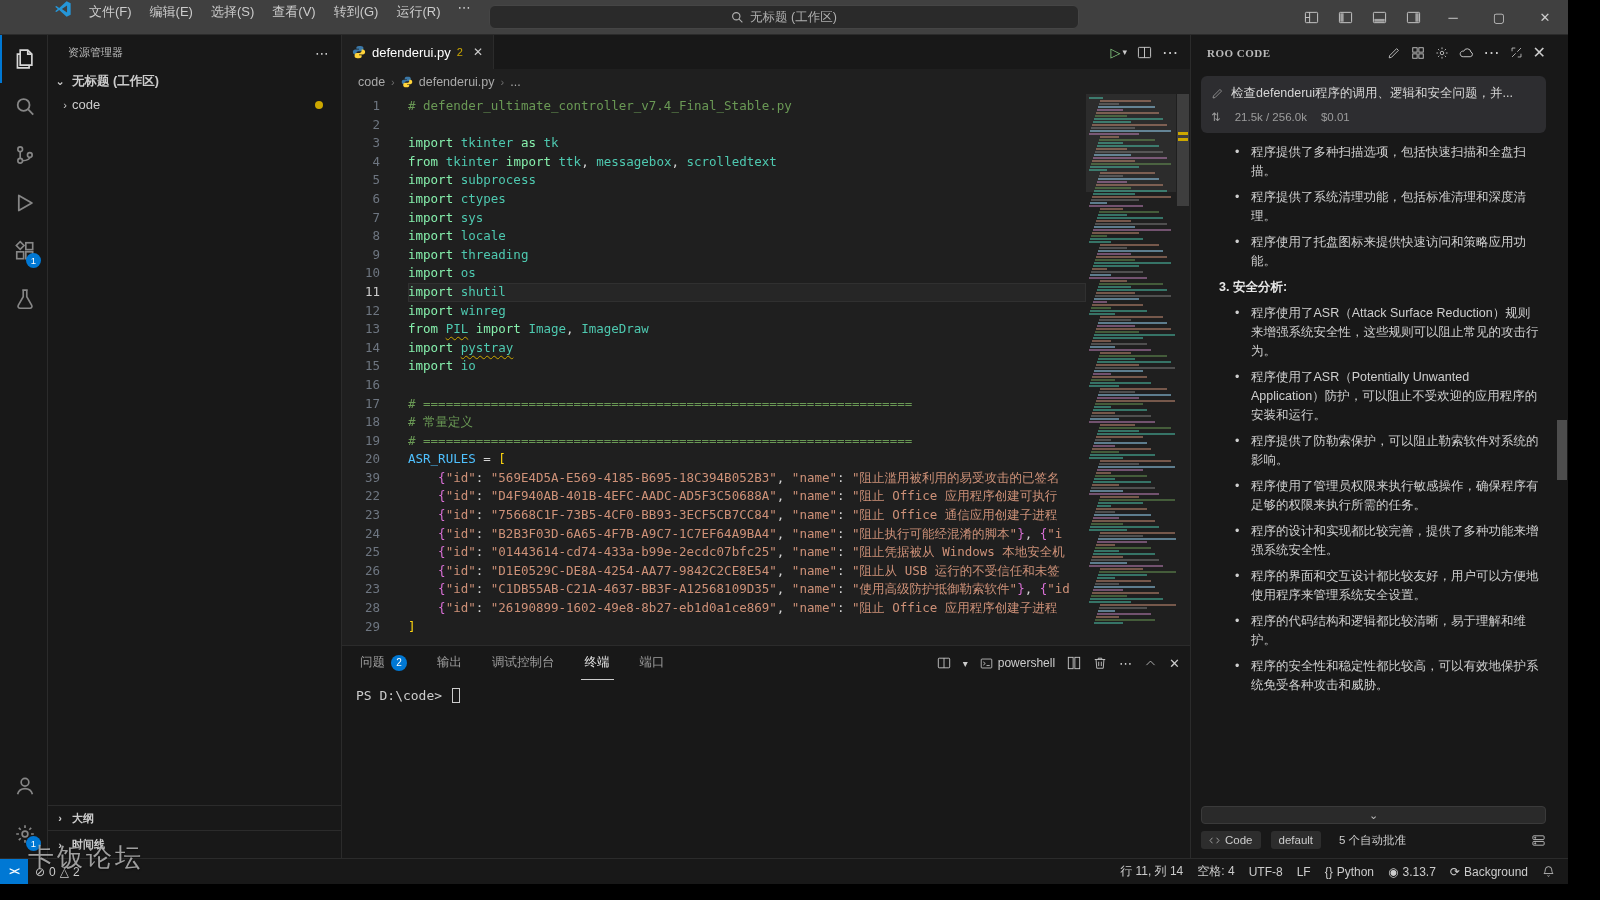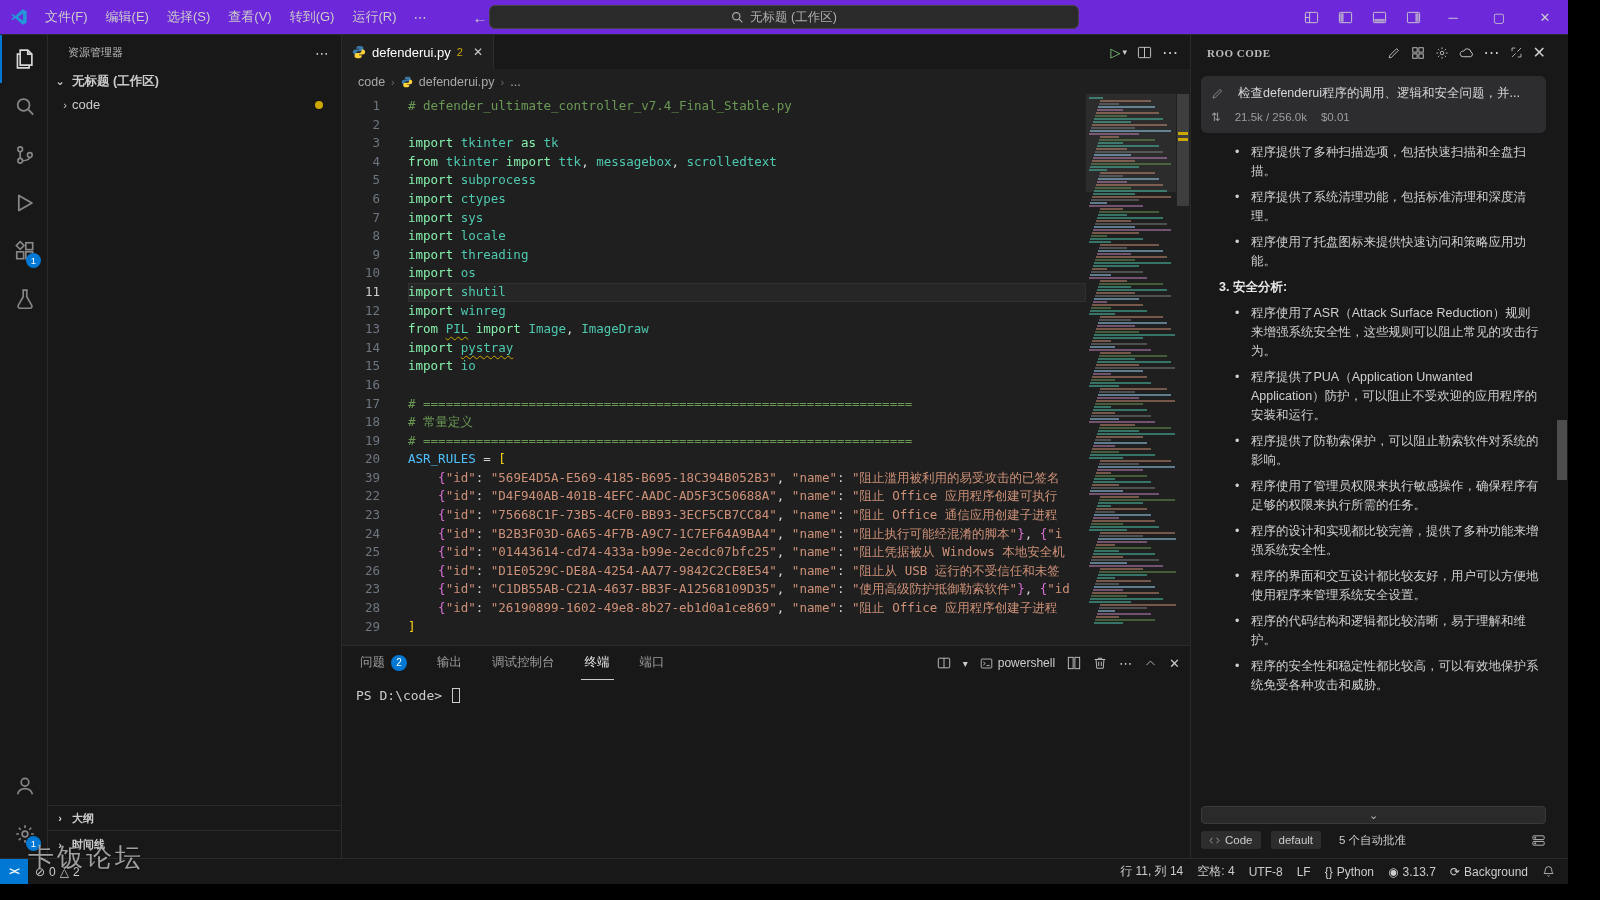--- a/index.html
+++ b/index.html
@@ -1,21 +1,21 @@
 <!DOCTYPE html>
 <html><head>
 <meta charset="utf-8">
 <style>
   * { box-sizing: border-box; margin: 0; padding: 0; }
   html,body { width:1600px; height:900px; background:#000; overflow:hidden;
     font-family:"Liberation Sans","DejaVu Sans",sans-serif; }
   .window { position:absolute; top:0; left:0; width:1568px; height:884px; background:#1f1f1f; display:flex; flex-direction:column; }
 
   
-  .titlebar { height:35px; background:#6d28d9; border-bottom:1px solid #2b2b2b; display:flex; align-items:center; color:#cccccc; font-size:13px; position:relative; flex:0 0 35px; }
+  .titlebar { height:35px; background:#404040; border-bottom:1px solid #2b2b2b; display:flex; color:#cccccc; font-size:13px; position:relative; flex:0 0 35px;padding-left:44px; }
   .tb-logo { width:18px; height:18px; margin:0 8px 0 10px; }
   .menu-item { padding:0 9px; height:24px; line-height:24px; border-radius:5px; cursor:default; }
   .tb-more { padding:0 8px; color:#ccc; }
   .nav-arrows { display:flex; gap:14px; margin-left:38px; color:#cccccc; font-size:15px; }
   .cmd-center { position:absolute; left:50%; transform:translateX(-50%); top:5px; width:590px; height:24px; background:#2a2a2a; border:1px solid #454545; border-radius:6px; display:flex; align-items:center; justify-content:center; gap:6px; color:#b0b0b0; font-size:12.5px; }
   .tb-right { margin-left:auto; display:flex; align-items:center; height:100%; }
   .tb-icon { width:34px; height:100%; display:flex; align-items:center; justify-content:center; color:#cccccc; }
   .win-btn { width:46px; height:100%; display:flex; align-items:center; justify-content:center; color:#cccccc; font-size:13px; }
 
   
@@ -77,21 +77,21 @@
   .ps-item { display:flex; align-items:center; gap:5px; font-size:12px; color:#cccccc; }
   .term-body { flex:1; padding:8px 0 0 14px; font-family:"DejaVu Sans Mono",monospace; font-size:13px; color:#cccccc; }
   .cursor-block { display:inline-block; width:8px; height:15px; border:1px solid #cccccc; vertical-align:text-bottom; margin-left:2px; }
 
   
   .roo { width:366px; background:#181818; border-left:1px solid #2b2b2b; display:flex; flex-direction:column; color:#cccccc; min-width:0; }
   .roo-head { height:35px; display:flex; align-items:center; padding:0 10px 0 16px; flex:0 0 35px;font-family:Liberation Serif, serif; }
   .roo-title { font-size:11px; font-weight:bold; letter-spacing:.5px; color:#bbbbbb; }
   .roo-head-icons { margin-left:auto; display:flex; align-items:center; gap:10px; color:#cccccc; }
   .task-card { margin:6px 10px 8px 10px; background:#2d2d30; border-radius:6px; padding:9px 10px; flex:0 0 auto; }
-  .task-line { display:flex; gap:14px; font-size:12.5px; color:#d6d6d6; align-items:flex-start; }
+  .task-line { display:flex; gap:7px; font-size:12.5px; color:#d6d6d6; align-items:flex-start; }
   .task-meta { display:flex; gap:14px; margin-top:8px; font-size:11.5px; color:#9d9d9d; align-items:center; }
   .roo-content { flex:1; overflow:hidden; padding:2px 14px 0 28px; font-size:12.5px; line-height:19px; color:#cfcfcf; }
   .rli { display:flex; gap:8px; margin-bottom:7px; padding-left:16px; }
   .rli .bullet { flex:0 0 8px; }
   .rh { font-weight:bold; color:#e8e8e8; margin:4px 0 7px 0; }
   .collapse-bar { margin:4px 10px; height:18px; background:#2a2a2a; border:1px solid #3a3a3a; border-radius:4px; display:flex; align-items:center; justify-content:center; color:#bbbbbb; font-size:11px; flex:0 0 18px; }
   .roo-input { margin:6px 10px; border:1px solid #3f3f46; background:#222222; border-radius:4px; height:88px; padding:8px 10px; position:relative; flex:0 0 88px; }
   .roo-ph { color:#8a8a8a; font-size:12.5px; }
   .roo-hint { position:absolute; left:10px; bottom:8px; color:#6e6e6e; font-size:11.5px; }
   .roo-img-icon { position:absolute; right:8px; top:8px; color:#8a8a8a; }
@@ -628,21 +628,21 @@
             <span class="bullet">•</span>
             <span>程序使用了托盘图标来提供快速访问和策略应用功能。</span>
           </div>
           <div class="rh">3. 安全分析:</div>
           <div class="rli">
             <span class="bullet">•</span>
             <span>程序使用了ASR（Attack Surface Reduction）规则来增强系统安全性，这些规则可以阻止常见的攻击行为。</span>
           </div>
           <div class="rli">
             <span class="bullet">•</span>
-            <span>程序提供了PUA（Application Unwanted Application）防护，可以阻止不受欢迎的应用程序的安装和运行。</span>
+            <span>程序使用了ASR（Potentially Unwanted Application）防护，可以阻止不受欢迎的应用程序的安装和运行。</span>
           </div>
           <div class="rli">
             <span class="bullet">•</span>
             <span>程序提供了防勒索保护，可以阻止勒索软件对系统的影响。</span>
           </div>
           <div class="rli">
             <span class="bullet">•</span>
             <span>程序使用了管理员权限来执行敏感操作，确保程序有足够的权限来执行所需的任务。</span>
           </div>
           <div class="rli">

